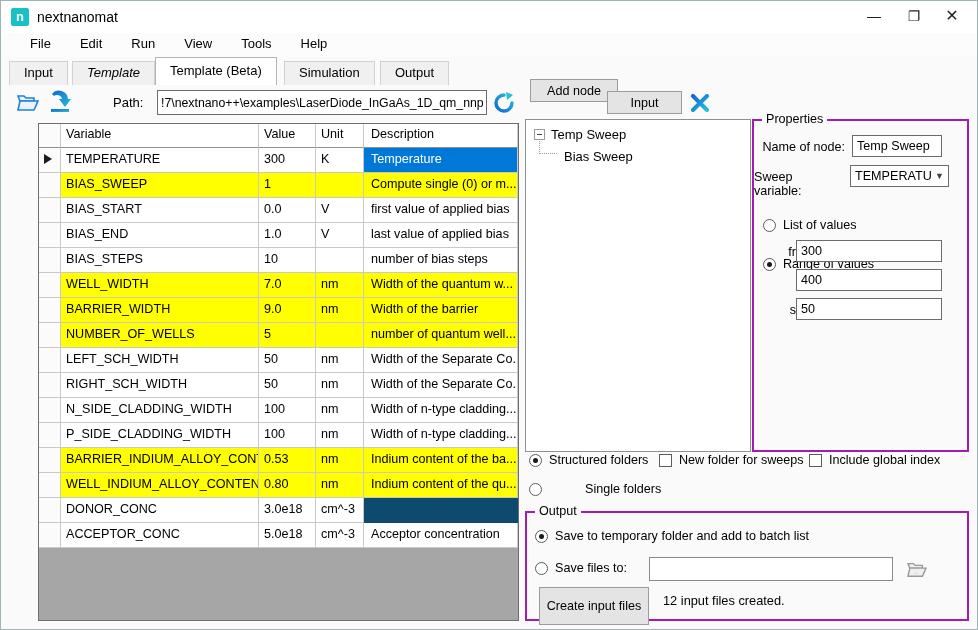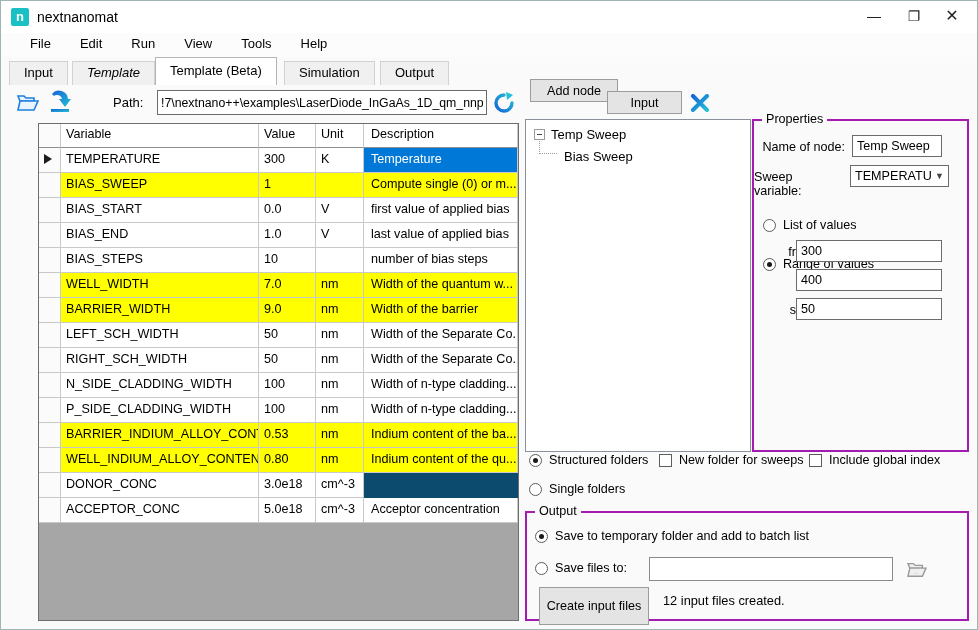--- a/index.html
+++ b/index.html
@@ -196,20 +196,27 @@
       <div class="gcell c-unit">nm</div>
       <div class="gcell c-desc">Width of the quantum w...</div>
     </div>
     <div class="grow yellow">
       <div class="gcell c-rowhdr"></div>
       <div class="gcell c-var">BARRIER_WIDTH</div>
       <div class="gcell c-val">9.0</div>
       <div class="gcell c-unit">nm</div>
       <div class="gcell c-desc">Width of the barrier</div>
     </div>
+    <div class="grow yellow">
+      <div class="gcell c-rowhdr"></div>
+      <div class="gcell c-var">NUMBER_OF_WELLS</div>
+      <div class="gcell c-val">5</div>
+      <div class="gcell c-unit"></div>
+      <div class="gcell c-desc">number of quantum well...</div>
+    </div>
     <div class="grow">
       <div class="gcell c-rowhdr"></div>
       <div class="gcell c-var">LEFT_SCH_WIDTH</div>
       <div class="gcell c-val">50</div>
       <div class="gcell c-unit">nm</div>
       <div class="gcell c-desc">Width of the Separate Co...</div>
     </div>
     <div class="grow">
       <div class="gcell c-rowhdr"></div>
       <div class="gcell c-var">RIGHT_SCH_WIDTH</div>
@@ -315,21 +322,21 @@
   <span>Structured folders</span>
 </div>
 <div class="opt" style="left:658px; top:452px;">
   <span class="checkbox"></span>
   <span>New folder for sweeps</span>
 </div>
 <div class="opt" style="left:808px; top:452px;">
   <span class="checkbox"></span>
   <span>Include global index</span>
 </div>
-<div class="opt" style="left:528px; top:481px;">
+<div class="opt" style="left:528px; top:481px;gap:36px;">
   <span class="radio"></span>
   <span>Single folders</span>
 </div>
 
 <div class="groupbox outbox">
   <span class="groupbox-label">Output</span>
   <div class="opt" style="left:8px; top:16px;">
     <span class="radio on"></span>
     <span>Save to temporary folder and add to batch list</span>
   </div>

